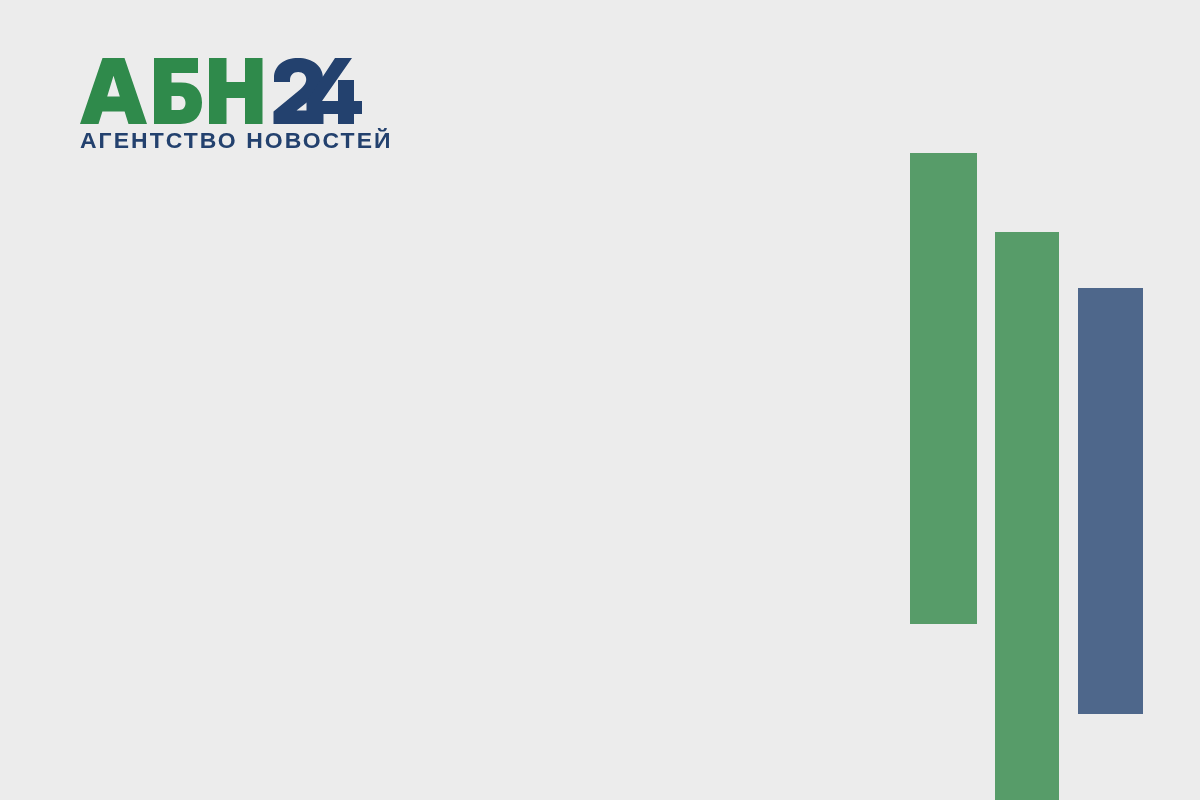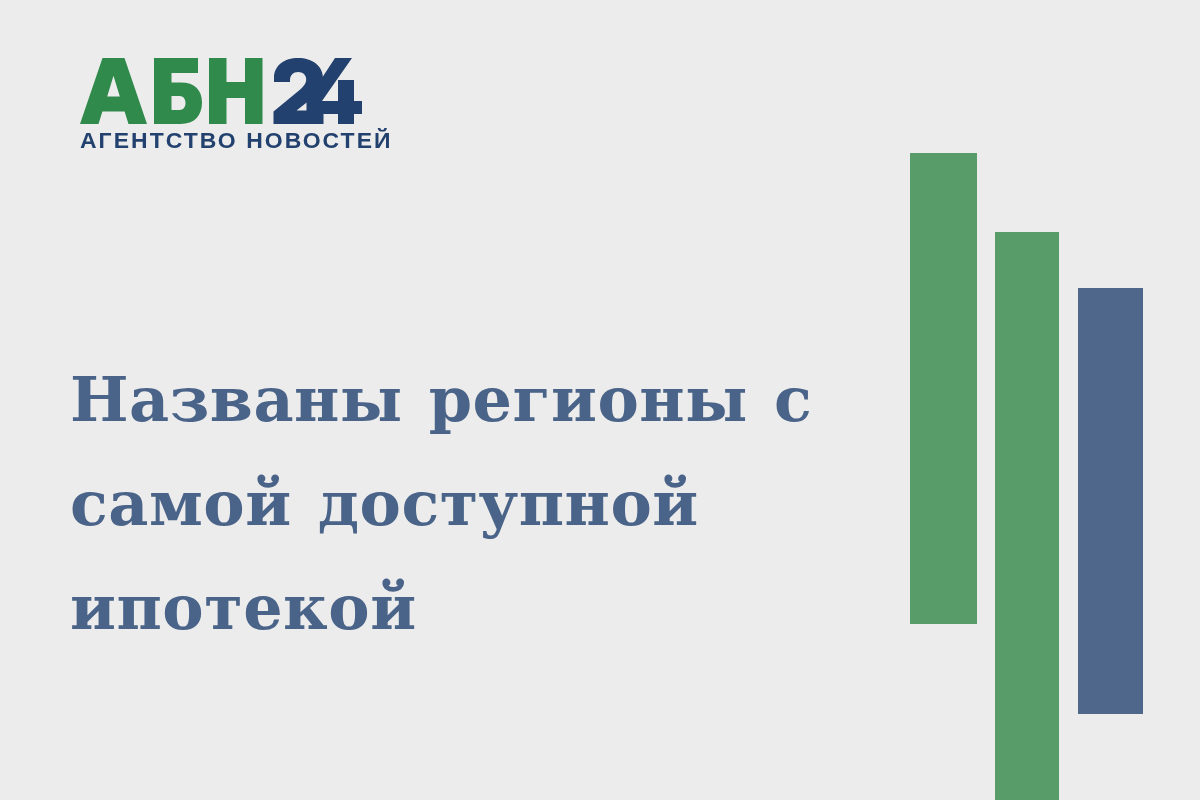--- a/index.html
+++ b/index.html
@@ -102,21 +102,20 @@
                               C232.5 0 243 8 243 20.2
                               C243 28.5 238.8 34.8 230.5 41.5 L216.5 52.5 H243.5 V66 H193.5 V53.5
                               L219 32.5 C224 28.3 226.2 25.2 226.2 21.3
                               C226.2 17.2 223 14 218.2 14 C213.2 14 210 17.3 210 22.2 V24 H194 Z"></path>
 
       <path fill="#23416e" d="M272 0 H255 L226.5 43.5 V56 H258 V66 H274 V56 H282 V43 H274 V22 H258 V43 H242 Z"></path>
     </svg>
     <span class="logo-tagline">АГЕНТСТВО НОВОСТЕЙ</span>
   </div>
 
-  <h1 class="headline">Названы регионы с самой доступной ипотекой</h1>
 
   <div class="bars">
     <div class="bar" style="left: 910px; top: 153px; width: 67px; height: 471px; background: rgb(87, 156, 105);"></div>
     <div class="bar" style="left: 995px; top: 232px; width: 64px; height: 568px; background: rgb(87, 156, 105);"></div>
     <div class="bar" style="left: 1078px; top: 288px; width: 65px; height: 426px; background: rgb(78, 103, 139);"></div>
   </div>
 
 </div>
 
 </body></html>

